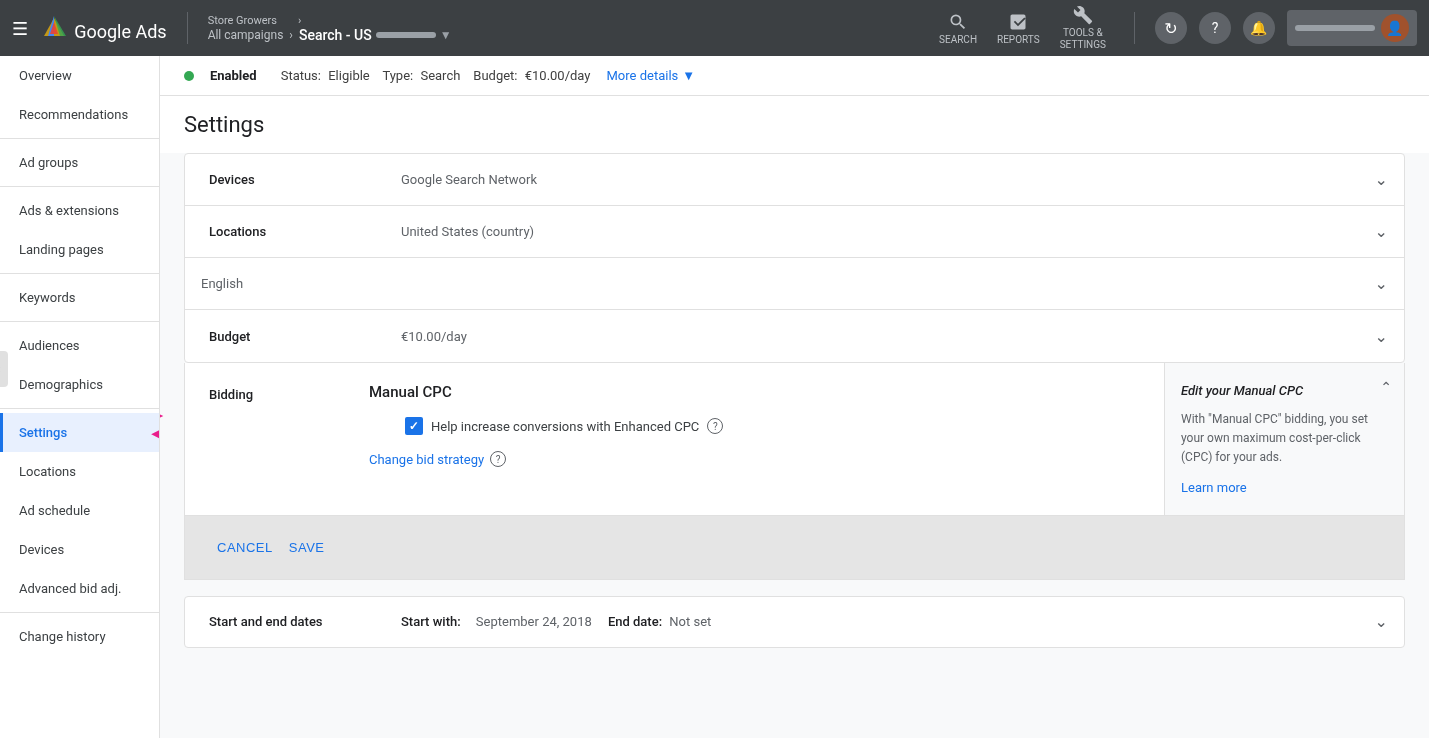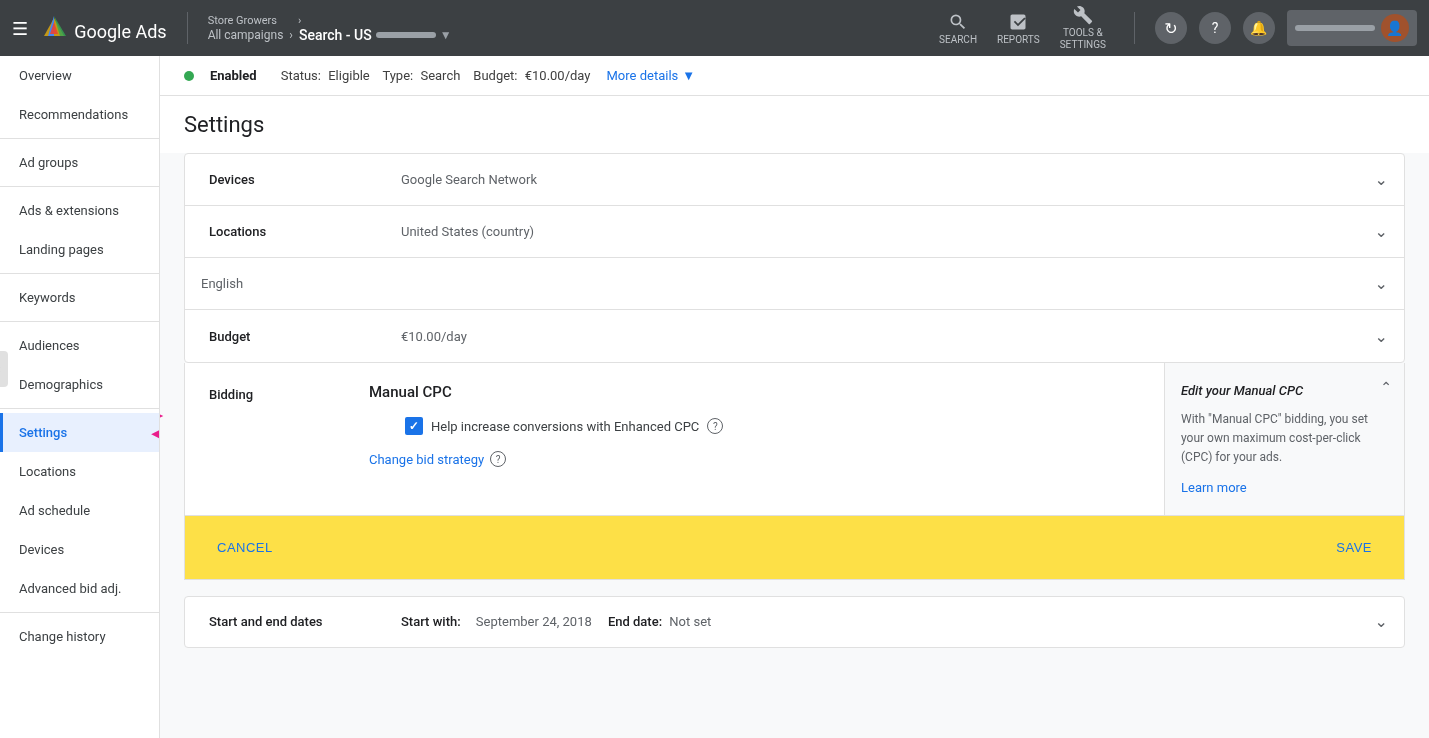--- a/index.html
+++ b/index.html
@@ -170,24 +170,24 @@
       position: relative;
     }
     .bidding-right-title { font-size: 13px; font-weight: 500; color: #202124; margin-bottom: 12px; font-style: italic; }
     .bidding-right-text { font-size: 12px; color: #5f6368; line-height: 1.6; margin-bottom: 12px; }
     .learn-more-link { color: #1a73e8; cursor: pointer; font-size: 13px; }
     .chevron-up { font-size: 14px; color: #5f6368; position: absolute; top: 16px; right: 12px; cursor: pointer; }
 
     
     .action-row {
       display: flex;
-      justify-content: space-between;
+      justify-content: flex-start;
       align-items: center;
       padding: 16px 24px;
-      background: #fde047;
+      background: #e5e5e5;
     }
     .cancel-btn {
       font-size: 13px;
       font-weight: 500;
       color: #1a73e8;
       letter-spacing: 0.5px;
       cursor: pointer;
       padding: 8px 8px;
       border: none;
       background: none;

